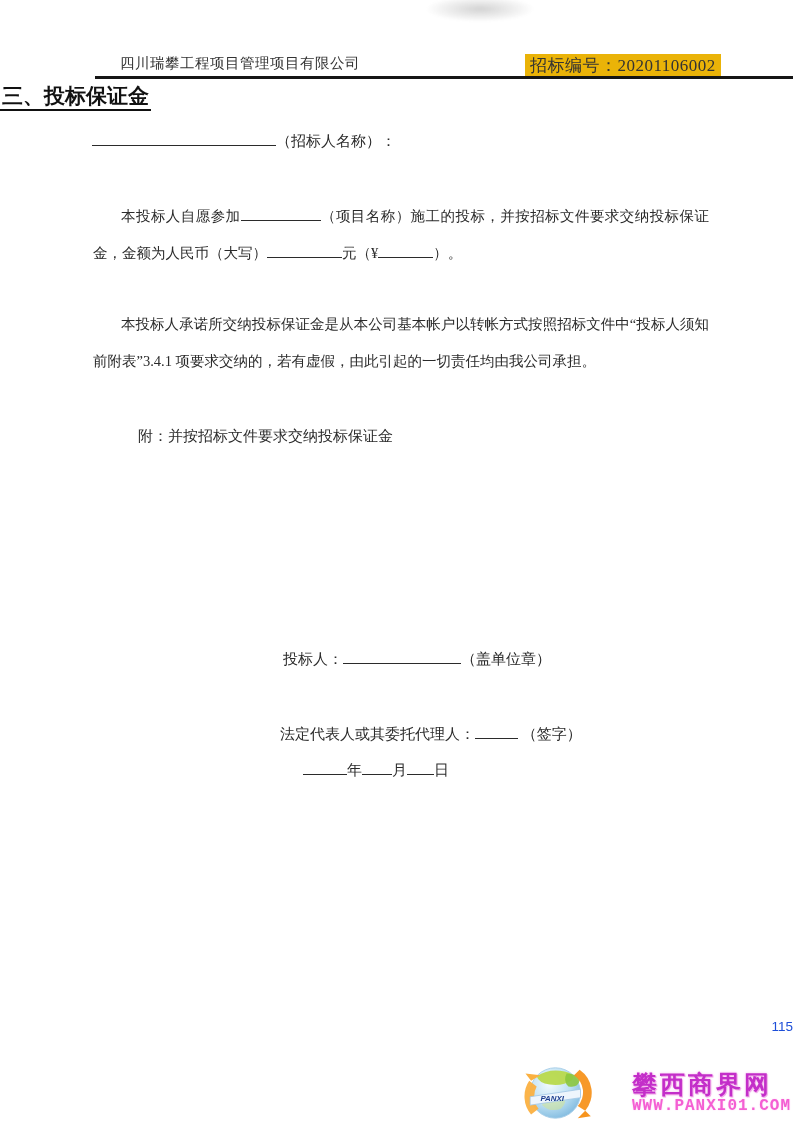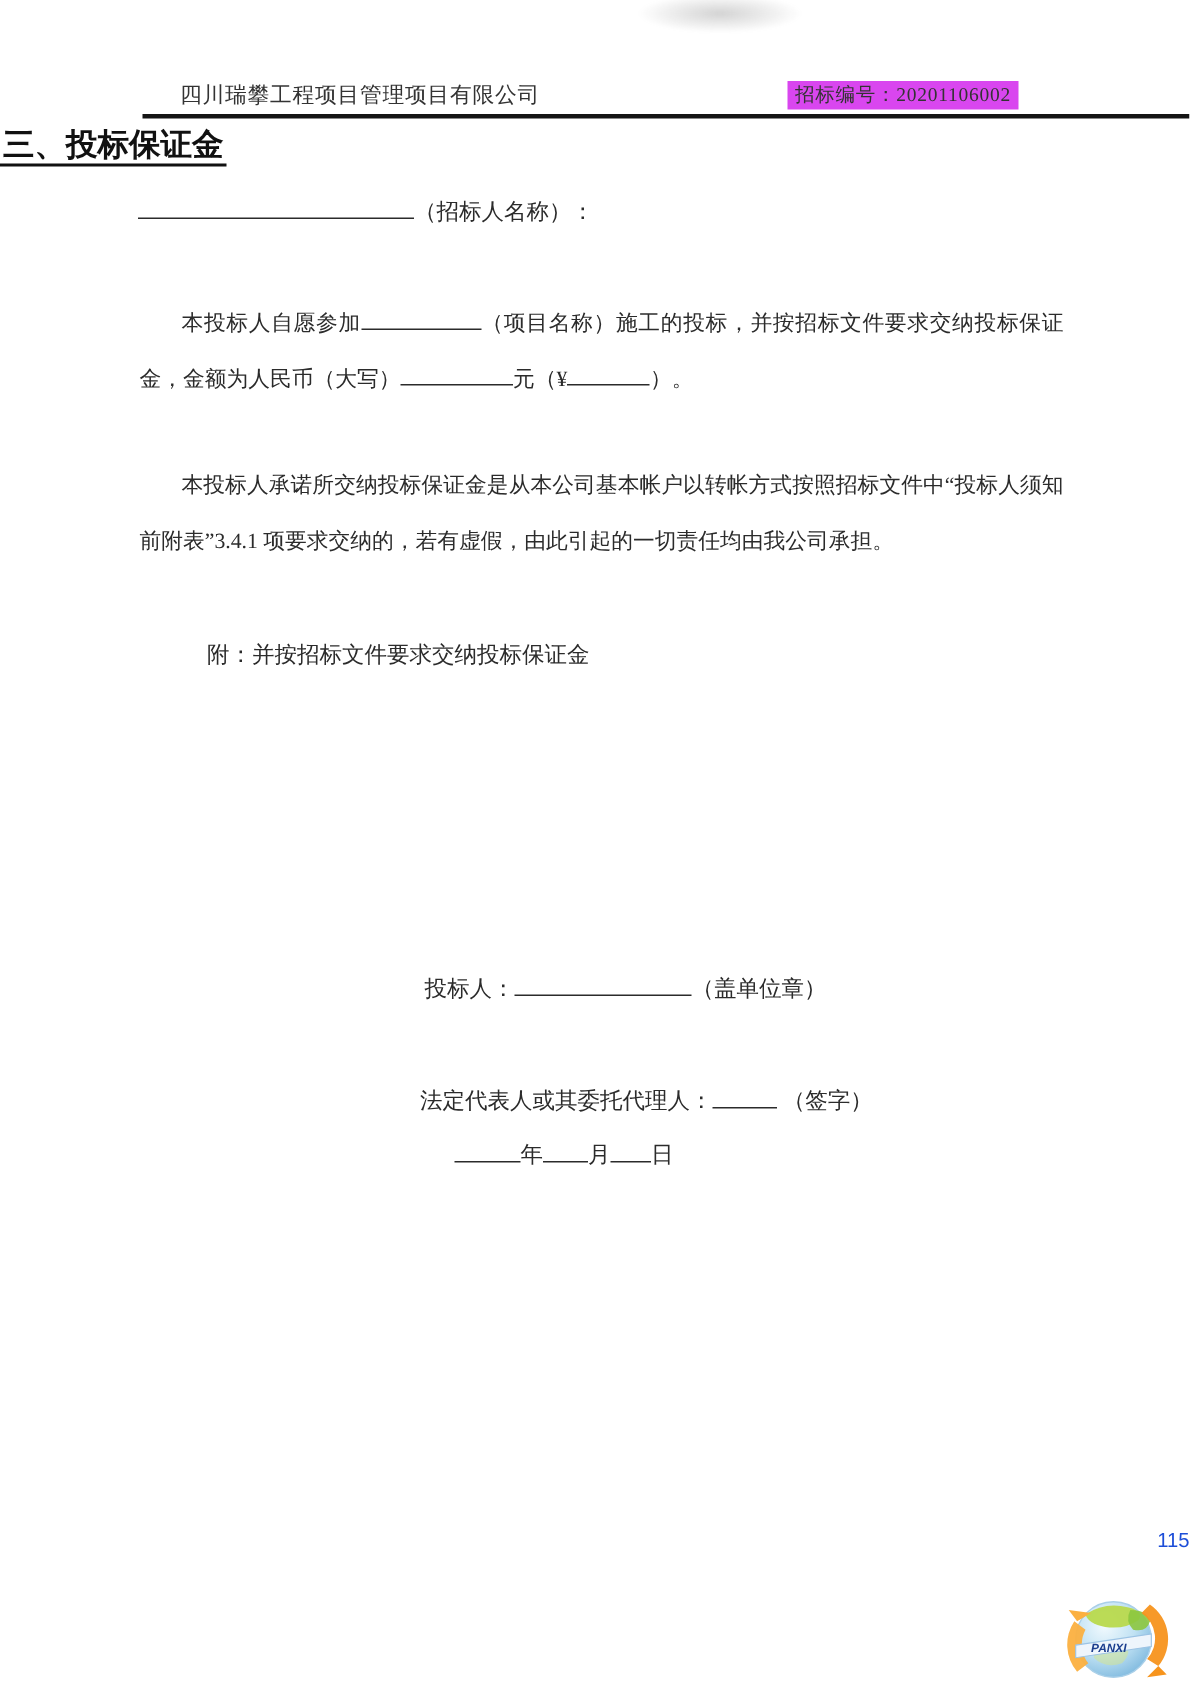--- a/index.html
+++ b/index.html
@@ -18,22 +18,22 @@
     background:radial-gradient(ellipse at center, rgba(110,110,110,0.30), rgba(255,255,255,0) 70%);
     filter:blur(1px);
   }
 
   .company {
     position:absolute; left:120px; top:54px;
     font-size:14.5px; color:#333; letter-spacing:0.5px;
   }
   .tender {
     position:absolute; left:525px; top:54px;
-    font-size:13px; color:#333; letter-spacing:0.5px;
-    background:#d946ef; padding:0 5px 1px 5px;
+    font-size:17px; color:#333; letter-spacing:0.5px;
+    background:#eab308; padding:0 5px 1px 5px;
   }
   .header-rule {
     position:absolute; left:95px; right:0; top:76px;
     height:2.5px; background:#151515;
   }
 
   .title {
     position:absolute; top:82px; left:0; width:793px;
     text-align:left; font-size:21px; font-weight:bold; color:#111;
   }
@@ -136,15 +136,19 @@
       <path d="M20,13 Q34,4 50,8 Q62,11 58,17 Q48,24 34,22 Q22,20 20,13 Z" fill="#b8d94d" opacity="0.95"></path>
       <path d="M52,10 Q64,10 66,18 Q64,26 54,24 Q48,18 52,10 Z" fill="#8cc63f" opacity="0.9"></path>
       <path d="M26,36 Q36,30 48,34 Q54,40 46,48 Q34,52 26,44 Z" fill="#cfe39b" opacity="0.6"></path>
       <path d="M66,6 A30,30 0 0 1 72,50 L64,45 A22,22 0 0 0 60,12 Z" fill="#f7941d" opacity="0.95"></path>
       <path d="M14,54 A30,30 0 0 1 12,18 L20,24 A22,22 0 0 0 22,48 Z" fill="#fbb040" opacity="0.95"></path>
       <path d="M72,50 L78,56 L64,58 Z" fill="#f7941d"></path>
       <path d="M14,18 L8,10 L24,12 Z" fill="#fbb040"></path>
       <path d="M13,35 L67,27 L67,36 L13,44 Z" fill="#eef5fc" stroke="#9cc3e4" stroke-width="0.8"></path>
       <text x="24" y="40" font-family="Liberation Sans, sans-serif" font-size="8.5" font-weight="bold" font-style="italic" fill="#1d3f8f">PANXI</text>
     </svg>
+    <div class="wm-text">
+      <div class="wm-name">攀西商界网</div>
+      <div class="wm-url">WWW.PANXI01.COM</div>
+    </div>
   </div>
 
 </div>
 
 </body></html>

